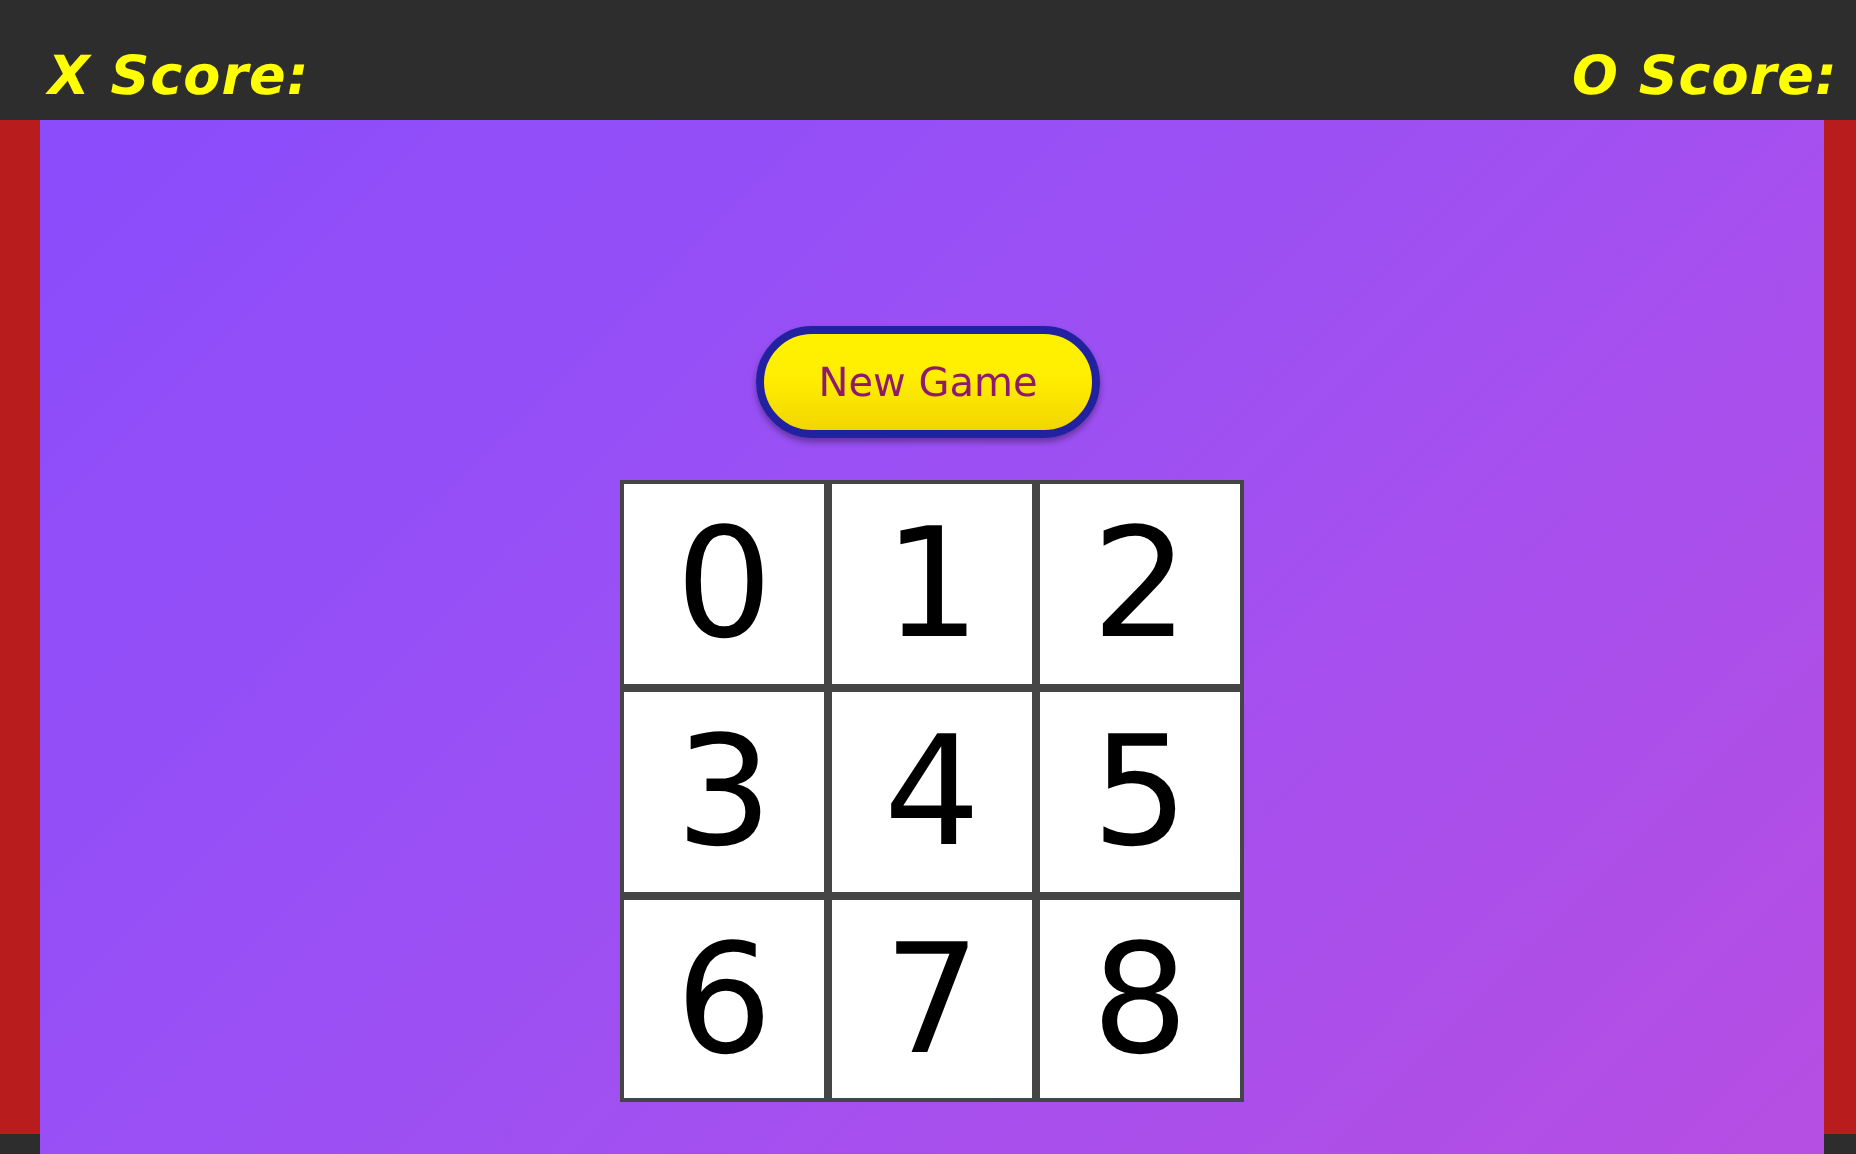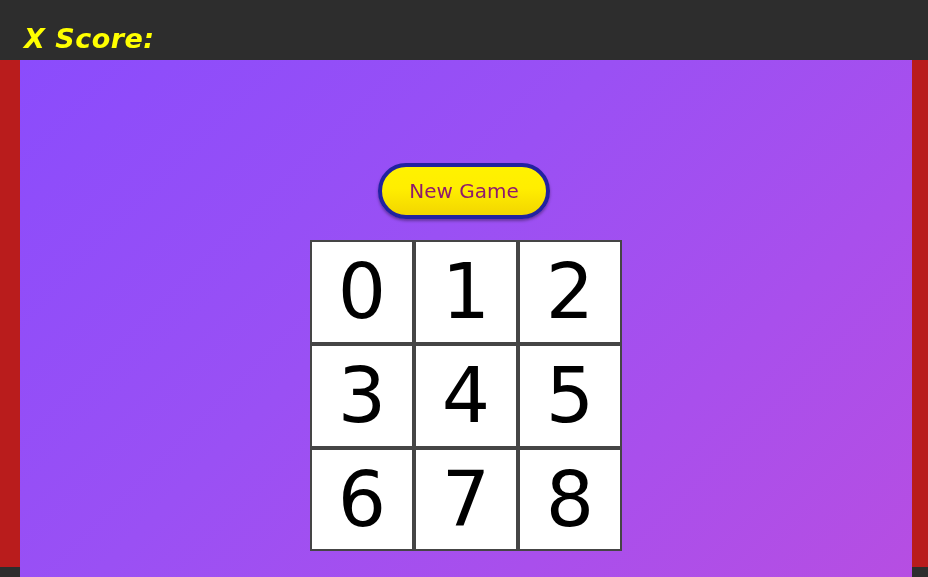--- a/index.html
+++ b/index.html
@@ -115,20 +115,21 @@
     user-select: none;
   }
 </style>
 </head>
 <body>
 
 <div id="app">
 
   <div class="scoreboard">
     <div class="score-label score-x">X Score:</div>
+    <div class="score-label score-o">O Score:</div>
   </div>
 
   <div class="play-area">
 
     <div class="newgame-wrap">
       <button class="newgame-btn">New Game</button>
     </div>
 
     <div class="board">
         <div class="cell">0</div>

